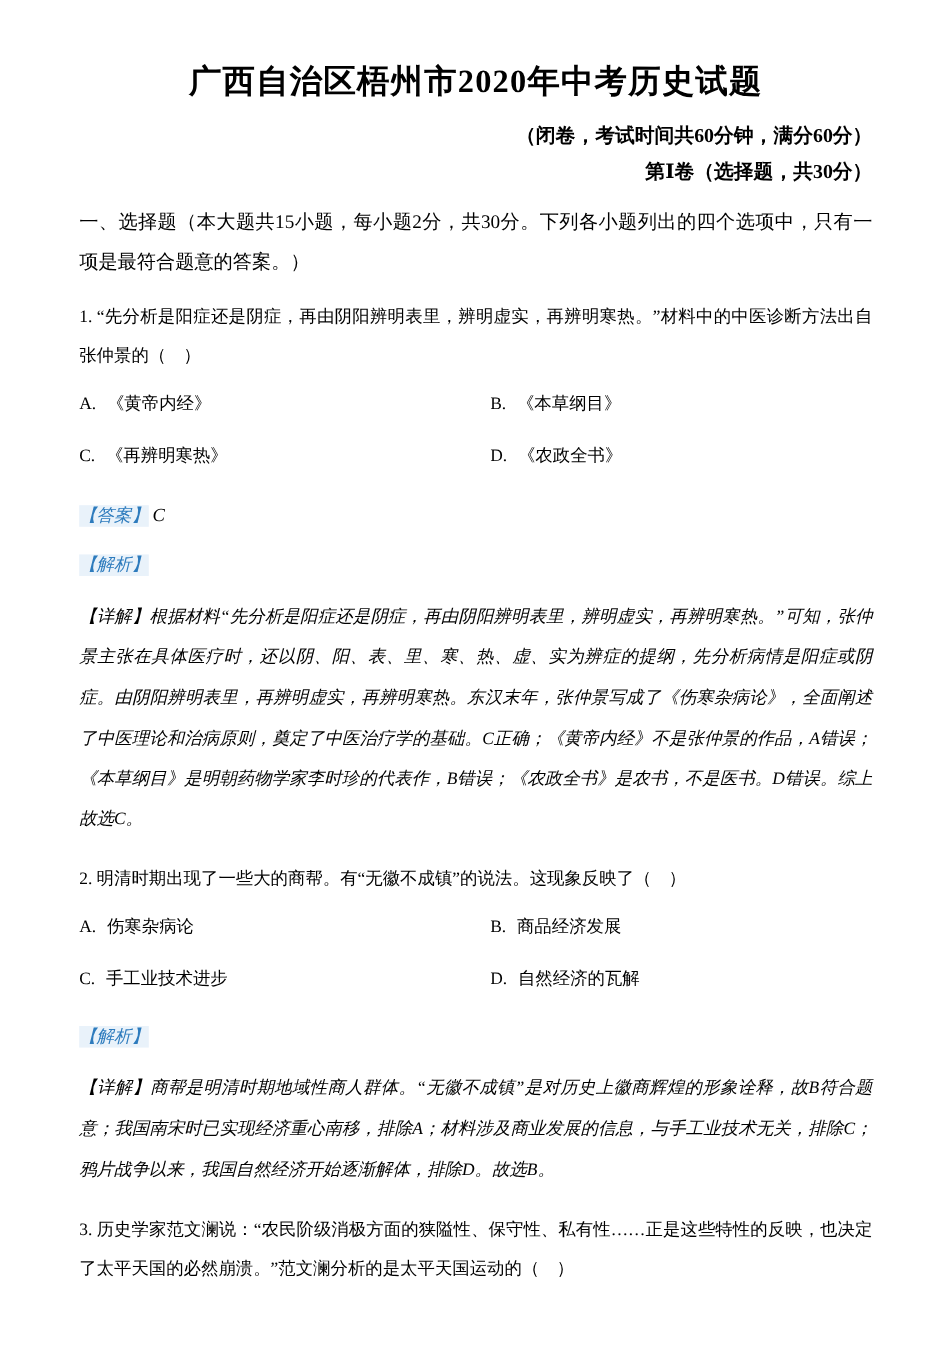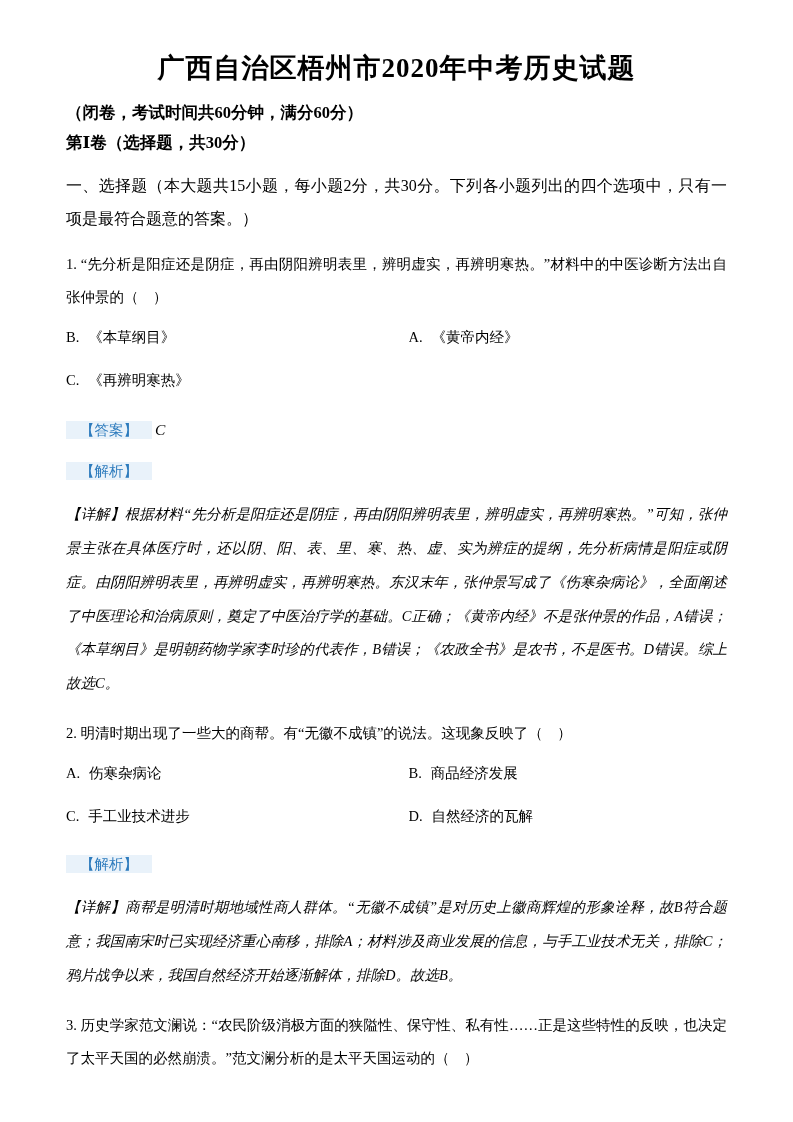--- a/index.html
+++ b/index.html
@@ -15,21 +15,21 @@
     font-size: 14.5px;
   }
   .page-title {
     text-align: center;
     font-size: 27px;
     font-weight: bold;
     margin: 0 0 16px 0;
     letter-spacing: 1px;
   }
   .meta {
-    text-align: left;
+    text-align: right;
     font-weight: bold;
     font-size: 16.5px;
     margin: 8px 0;
   }
   .instructions {
     font-weight: normal;
     font-size: 16px;
     line-height: 2.05;
     text-align: justify;
     margin: 16px 0 8px 0;
@@ -49,21 +49,22 @@
   .option {
     margin: 7px 0;
     line-height: 2.0;
     white-space: nowrap;
     overflow: hidden;
   }
   .opt-label { margin-right: 9px; }
   .tag {
     color: #2d7bbd;
     background: #e9f2fa;
-    padding: 1px 14px;
+    padding: 1px 0;
+    font-style: italic;
   }
   .answer-line, .analysis-line {
     margin: 12px 0;
     line-height: 2.0;
   }
   .ans {
     font-style: italic;
     font-size: 15.5px;
     margin-left: 3px;
   }
@@ -80,23 +81,24 @@
 <div class="page">
 
   <h1 class="page-title">广西自治区梧州市2020年中考历史试题</h1>
   <p class="meta">（闭卷，考试时间共60分钟，满分60分）</p>
   <p class="meta">第Ⅰ卷（选择题，共30分）</p>
   <p class="instructions">一、选择题（本大题共15小题，每小题2分，共30分。下列各小题列出的四个选项中，只有一项是最符合题意的答案。）</p>
 
   <section class="question">
     <p class="stem">1. “先分析是阳症还是阴症，再由阴阳辨明表里，辨明虚实，再辨明寒热。”材料中的中医诊断方法出自张仲景的（　）</p>
     <div class="options">
+      <p class="option"><span class="opt-label">A.</span><span>《黄帝内经》</span></p>
       <p class="option"><span class="opt-label">B.</span><span>《本草纲目》</span></p>
-      <p class="option"><span class="opt-label">A.</span><span>《黄帝内经》</span></p>
       <p class="option"><span class="opt-label">C.</span><span>《再辨明寒热》</span></p>
+      <p class="option"><span class="opt-label">D.</span><span>《农政全书》</span></p>
     </div>
     <p class="answer-line"><span class="tag">【答案】</span><span class="ans">C</span></p>
     <p class="analysis-line"><span class="tag">【解析】</span></p>
     <p class="detail"><span>【详解】</span><span>根据材料“先分析是阳症还是阴症，再由阴阳辨明表里，辨明虚实，再辨明寒热。”可知，张仲景主张在具体医疗时，还以阴、阳、表、里、寒、热、虚、实为辨症的提纲，先分析病情是阳症或阴症。由阴阳辨明表里，再辨明虚实，再辨明寒热。东汉末年，张仲景写成了《伤寒杂病论》，全面阐述了中医理论和治病原则，奠定了中医治疗学的基础。C正确；《黄帝内经》不是张仲景的作品，A错误；《本草纲目》是明朝药物学家李时珍的代表作，B错误；《农政全书》是农书，不是医书。D错误。综上故选C。</span></p>
   </section>
 
   <section class="question">
     <p class="stem">2. 明清时期出现了一些大的商帮。有“无徽不成镇”的说法。这现象反映了（　）</p>
     <div class="options">
       <p class="option"><span class="opt-label">A.</span><span>伤寒杂病论</span></p>

